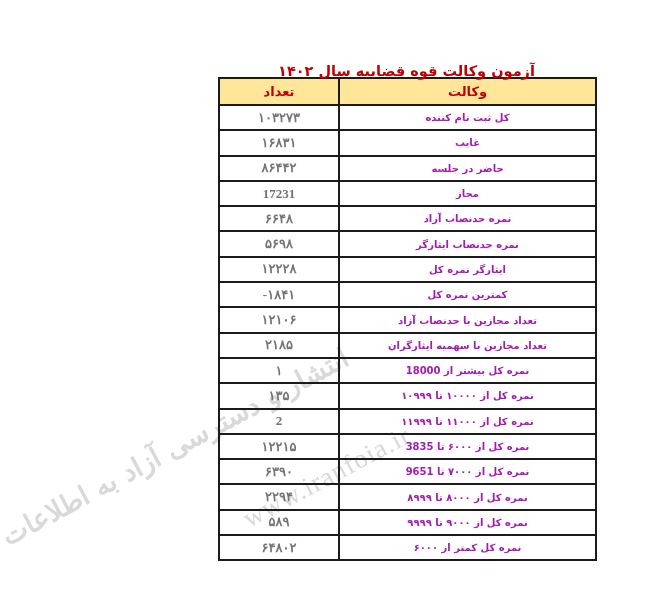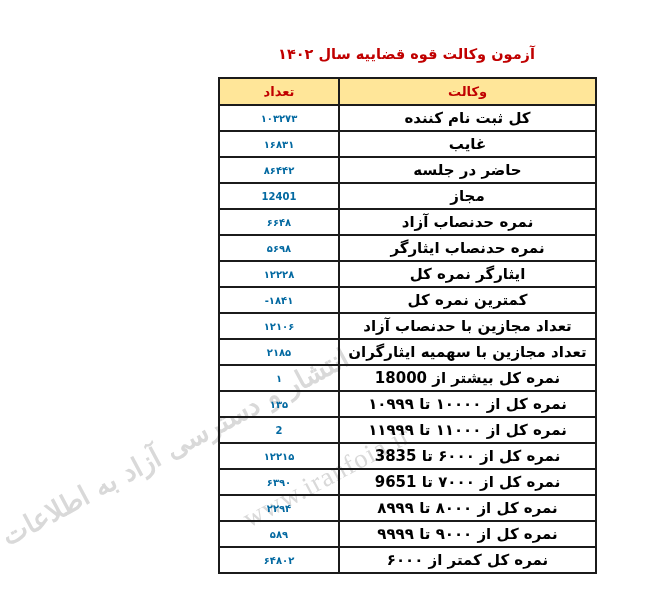--- a/index.html
+++ b/index.html
@@ -38,21 +38,21 @@
     left:245px;top:505px;
     width:320px;
     font-size:27px;
     letter-spacing:1px;
     font-family:"Liberation Serif", serif;
     transform:rotate(-28deg);
     transform-origin:left center;
   }
   .title{
     position:absolute;
-    left:218px;top:46px;
+    left:218px;top:63px;
     width:377px;
     margin:0;
     text-align:center;
     direction:rtl;
     font-size:14.5px;
     font-weight:bold;
     color:var(--accent);
     z-index:2;
   }
   table.stats{
@@ -76,29 +76,30 @@
     white-space:nowrap;
   }
   table.stats thead tr{height:27px;}
   table.stats tbody tr{height:25.3px;}
   table.stats thead th{
     background:var(--header-bg);
     color:var(--accent);
     font-size:13px;
   }
   td.topic{
-    font-size:15px;
-    color:#000000;
+    font-size:10px;
+    color:#a21caf;
     background:transparent;
   }
   td.count{
     direction:ltr;
-    font-size:10px;
-    color:#0369a1;
+    font-size:13px;
+    color:#737373;
     background:transparent;
+    font-family:Liberation Serif, serif;
   }
 </style>
 </head>
 <body>
 
 <div class="page">
 
   <div class="watermark wm-fa">انتشار و دسترسی آزاد به اطلاعات</div>
 
   <div class="watermark wm-url">www.iranfoia.ir</div>
@@ -124,21 +125,21 @@
         <tr>
       <td class="topic">غایب</td>
       <td class="count">۱۶۸۳۱</td>
     </tr>
         <tr>
       <td class="topic">حاضر در جلسه</td>
       <td class="count">۸۶۴۴۲</td>
     </tr>
         <tr>
       <td class="topic">مجاز</td>
-      <td class="count">12401</td>
+      <td class="count">17231</td>
     </tr>
         <tr>
       <td class="topic">نمره حدنصاب آزاد</td>
       <td class="count">۶۶۴۸</td>
     </tr>
         <tr>
       <td class="topic">نمره حدنصاب ایثارگر</td>
       <td class="count">۵۶۹۸</td>
     </tr>
         <tr>

